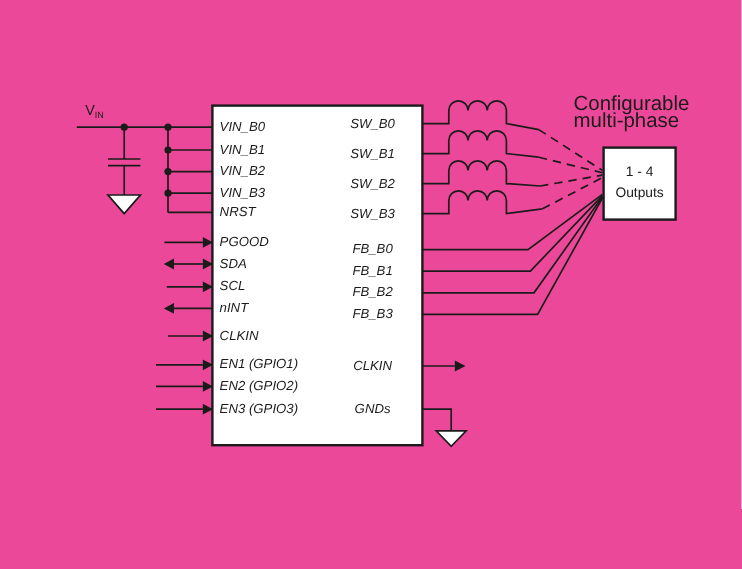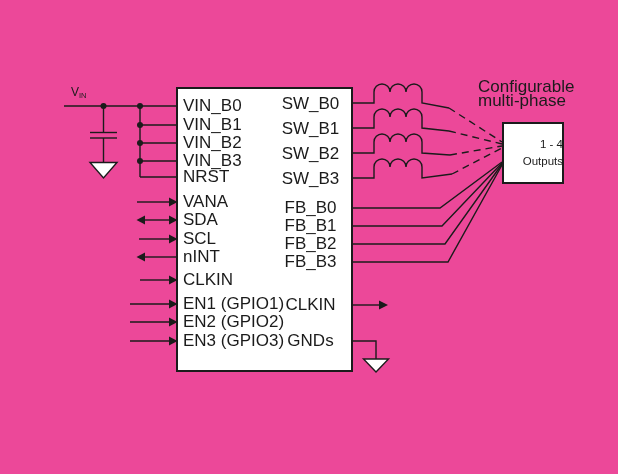--- a/index.html
+++ b/index.html
@@ -1,25 +1,25 @@
 <!DOCTYPE html>
 <html><head>
 <meta charset="utf-8">
 <style>
   html,body{margin:0;padding:0;background:#ffffff;}
   .canvas{
     position:relative;width:618px;height:474px;background:#ec4899;
     font-family:"Liberation Sans",sans-serif;color:#1b1b1b;overflow:hidden;
   }
   .wires{position:absolute;left:0;top:0;}
-  .pin{position:absolute;height:14px;line-height:14px;font-size:17px;white-space:nowrap;}
+  .pin{position:absolute;height:14px;line-height:14px;font-size:11px;white-space:nowrap;font-style:italic;}
   .pin-l{left:183px;}
   .pin-r{left:275px;width:71px;text-align:center;}
   .note{position:absolute;left:478px;font-size:17px;line-height:14px;white-space:nowrap;}
-  .boxtext{position:absolute;left:503px;width:60px;text-align:right;font-size:11.5px;line-height:14px;}
+  .boxtext{position:absolute;left:503px;width:60px;text-align:center;font-size:11.5px;line-height:14px;}
   .vin-label{position:absolute;left:71px;top:86px;font-size:12px;line-height:13px;}
   .vin-label sub{font-size:7.5px;vertical-align:-2px;}
 </style>
 </head>
 <body>
 
 <div class="canvas">
 
   <svg class="wires" width="618" height="474" viewBox="0 0 618 474" stroke="#1b1b1b" fill="none" stroke-width="1.4">
 
@@ -125,21 +125,21 @@
     </g>
   </svg>
 
   <span class="vin-label"><span>V</span><sub>IN</sub></span>
 
   <span class="pin pin-l" style="top:99px">VIN_B0</span>
   <span class="pin pin-l" style="top:118px">VIN_B1</span>
   <span class="pin pin-l" style="top:136px">VIN_B2</span>
   <span class="pin pin-l" style="top:154px">VIN_B3</span>
   <span class="pin pin-l" style="top:170px">NRST</span>
-  <span class="pin pin-l" style="top:195px">VANA</span>
+  <span class="pin pin-l" style="top:195px">PGOOD</span>
   <span class="pin pin-l" style="top:213px">SDA</span>
   <span class="pin pin-l" style="top:232px">SCL</span>
   <span class="pin pin-l" style="top:250px">nINT</span>
   <span class="pin pin-l" style="top:273px">CLKIN</span>
   <span class="pin pin-l" style="top:297px">EN1 (GPIO1)</span>
   <span class="pin pin-l" style="top:315px">EN2 (GPIO2)</span>
   <span class="pin pin-l" style="top:334px">EN3 (GPIO3)</span>
 
   <span class="pin pin-r" style="top:97px">SW_B0</span>
   <span class="pin pin-r" style="top:122px">SW_B1</span>

